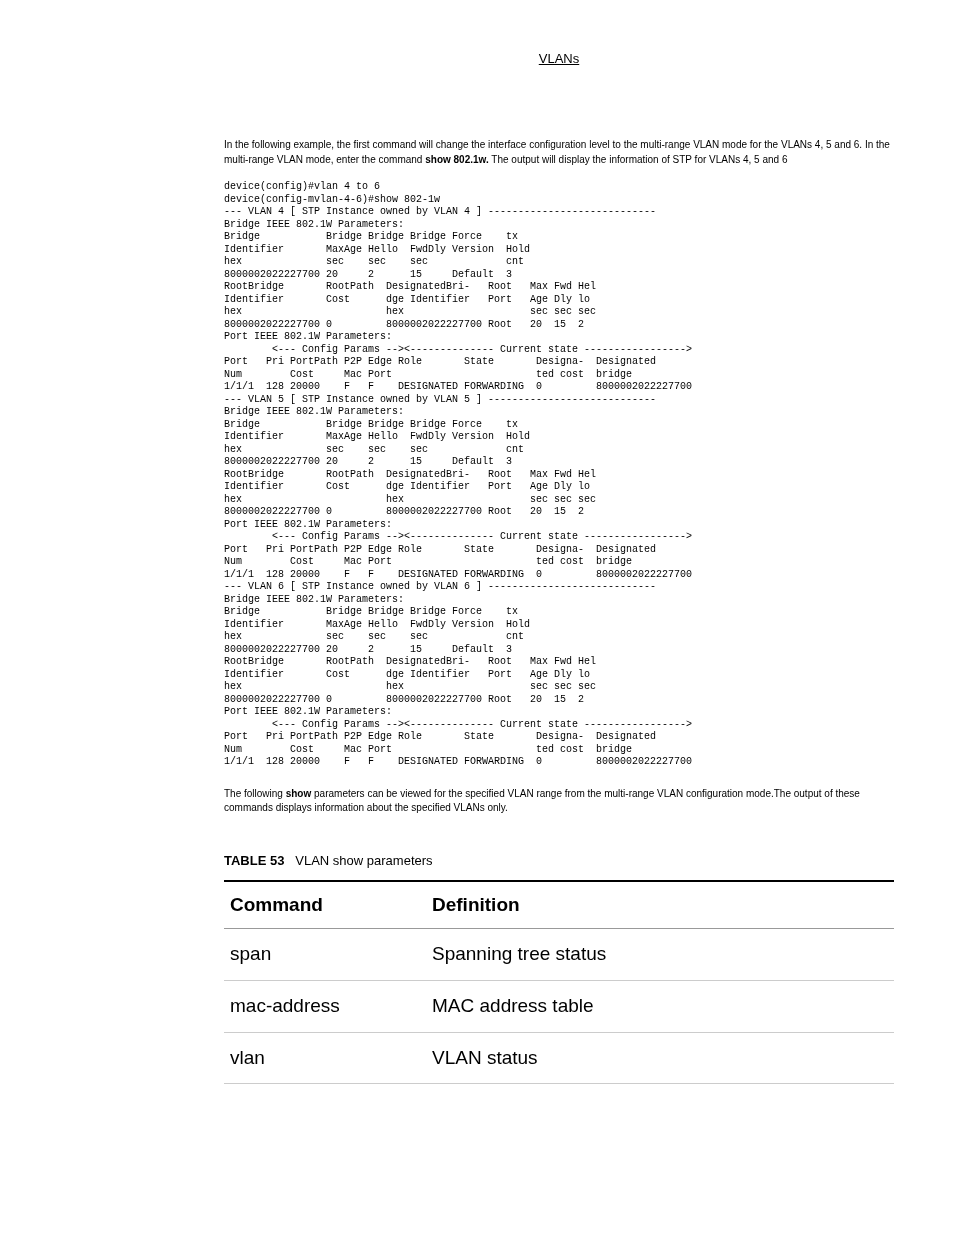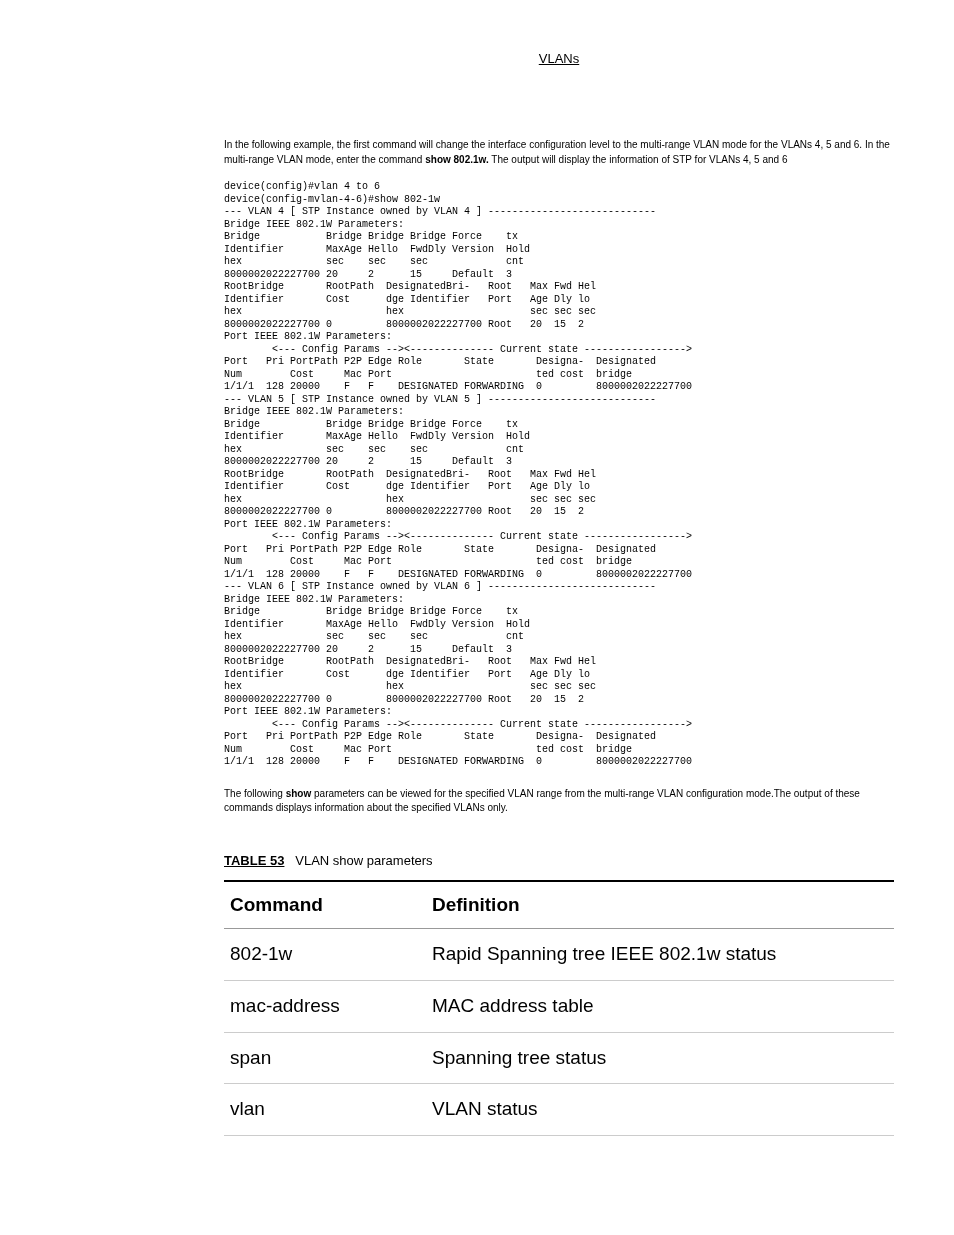--- a/index.html
+++ b/index.html
@@ -30,21 +30,21 @@
       font-size: 10px;
       line-height: 1.25;
       white-space: pre;
       margin: 14px 0 18px 0;
       color: #000;
     }
     .table-caption {
       font-size: 13px;
       margin: 36px 0 10px 0;
     }
-    .table-caption .tlabel { font-weight: bold; text-decoration: underline; }
+    .table-caption .tlabel { font-weight: bold; }
     table.data {
       width: 100%;
       border-collapse: collapse;
       font-size: 19px;
     }
     table.data th {
       text-align: left;
       font-weight: bold;
       padding: 10px 6px;
       border-top: 2px solid #000;
@@ -123,29 +123,25 @@
 
 <table class="data">
   <thead>
     <tr>
       <th>Command</th>
       <th>Definition</th>
     </tr>
   </thead>
   <tbody>
     <tr>
-      <td class="cmd">802-1w</td>
-      <td>Rapid Spanning tree IEEE 802.1w status</td>
+      <td class="cmd">span</td>
+      <td>Spanning tree status</td>
     </tr>
     <tr>
       <td class="cmd">mac-address</td>
       <td>MAC address table</td>
-    </tr>
-    <tr>
-      <td class="cmd">span</td>
-      <td>Spanning tree status</td>
     </tr>
     <tr>
       <td class="cmd">vlan</td>
       <td>VLAN status</td>
     </tr>
   </tbody>
 </table>
 
 </body></html>

